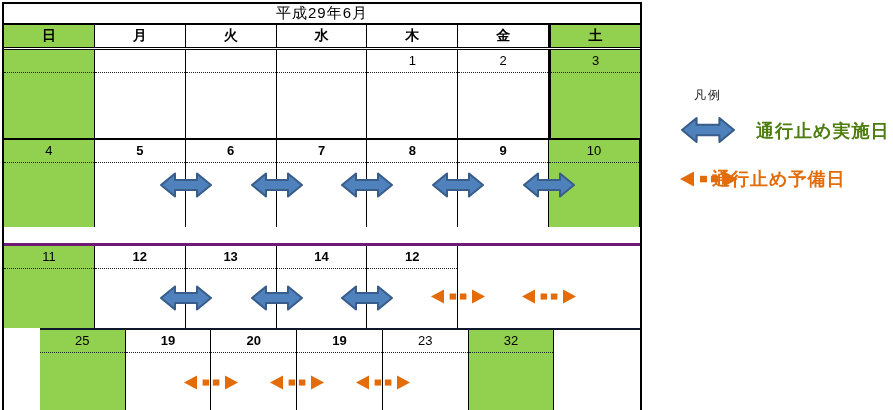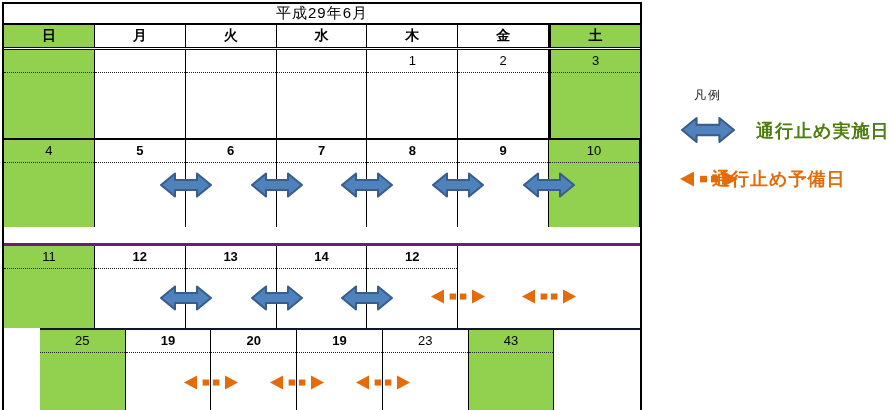--- a/index.html
+++ b/index.html
@@ -178,21 +178,21 @@
       <div class="cell">
           <div class="date bd">20</div>
         </div>
       <div class="cell">
           <div class="date bd">19</div>
         </div>
       <div class="cell">
           <div class="date">23</div>
         </div>
       <div class="cell we">
-          <div class="date">43</div>
+          <div class="date">32</div>
         </div>
       <svg class="arw orng" style="left:calc(200%/7)" width="56" height="17">
           <use href="#orangeArrow"></use>
         </svg>
       <svg class="arw orng" style="left:calc(300%/7)" width="56" height="17">
           <use href="#orangeArrow"></use>
         </svg>
       <svg class="arw orng" style="left:calc(400%/7)" width="56" height="17">
           <use href="#orangeArrow"></use>
         </svg>

